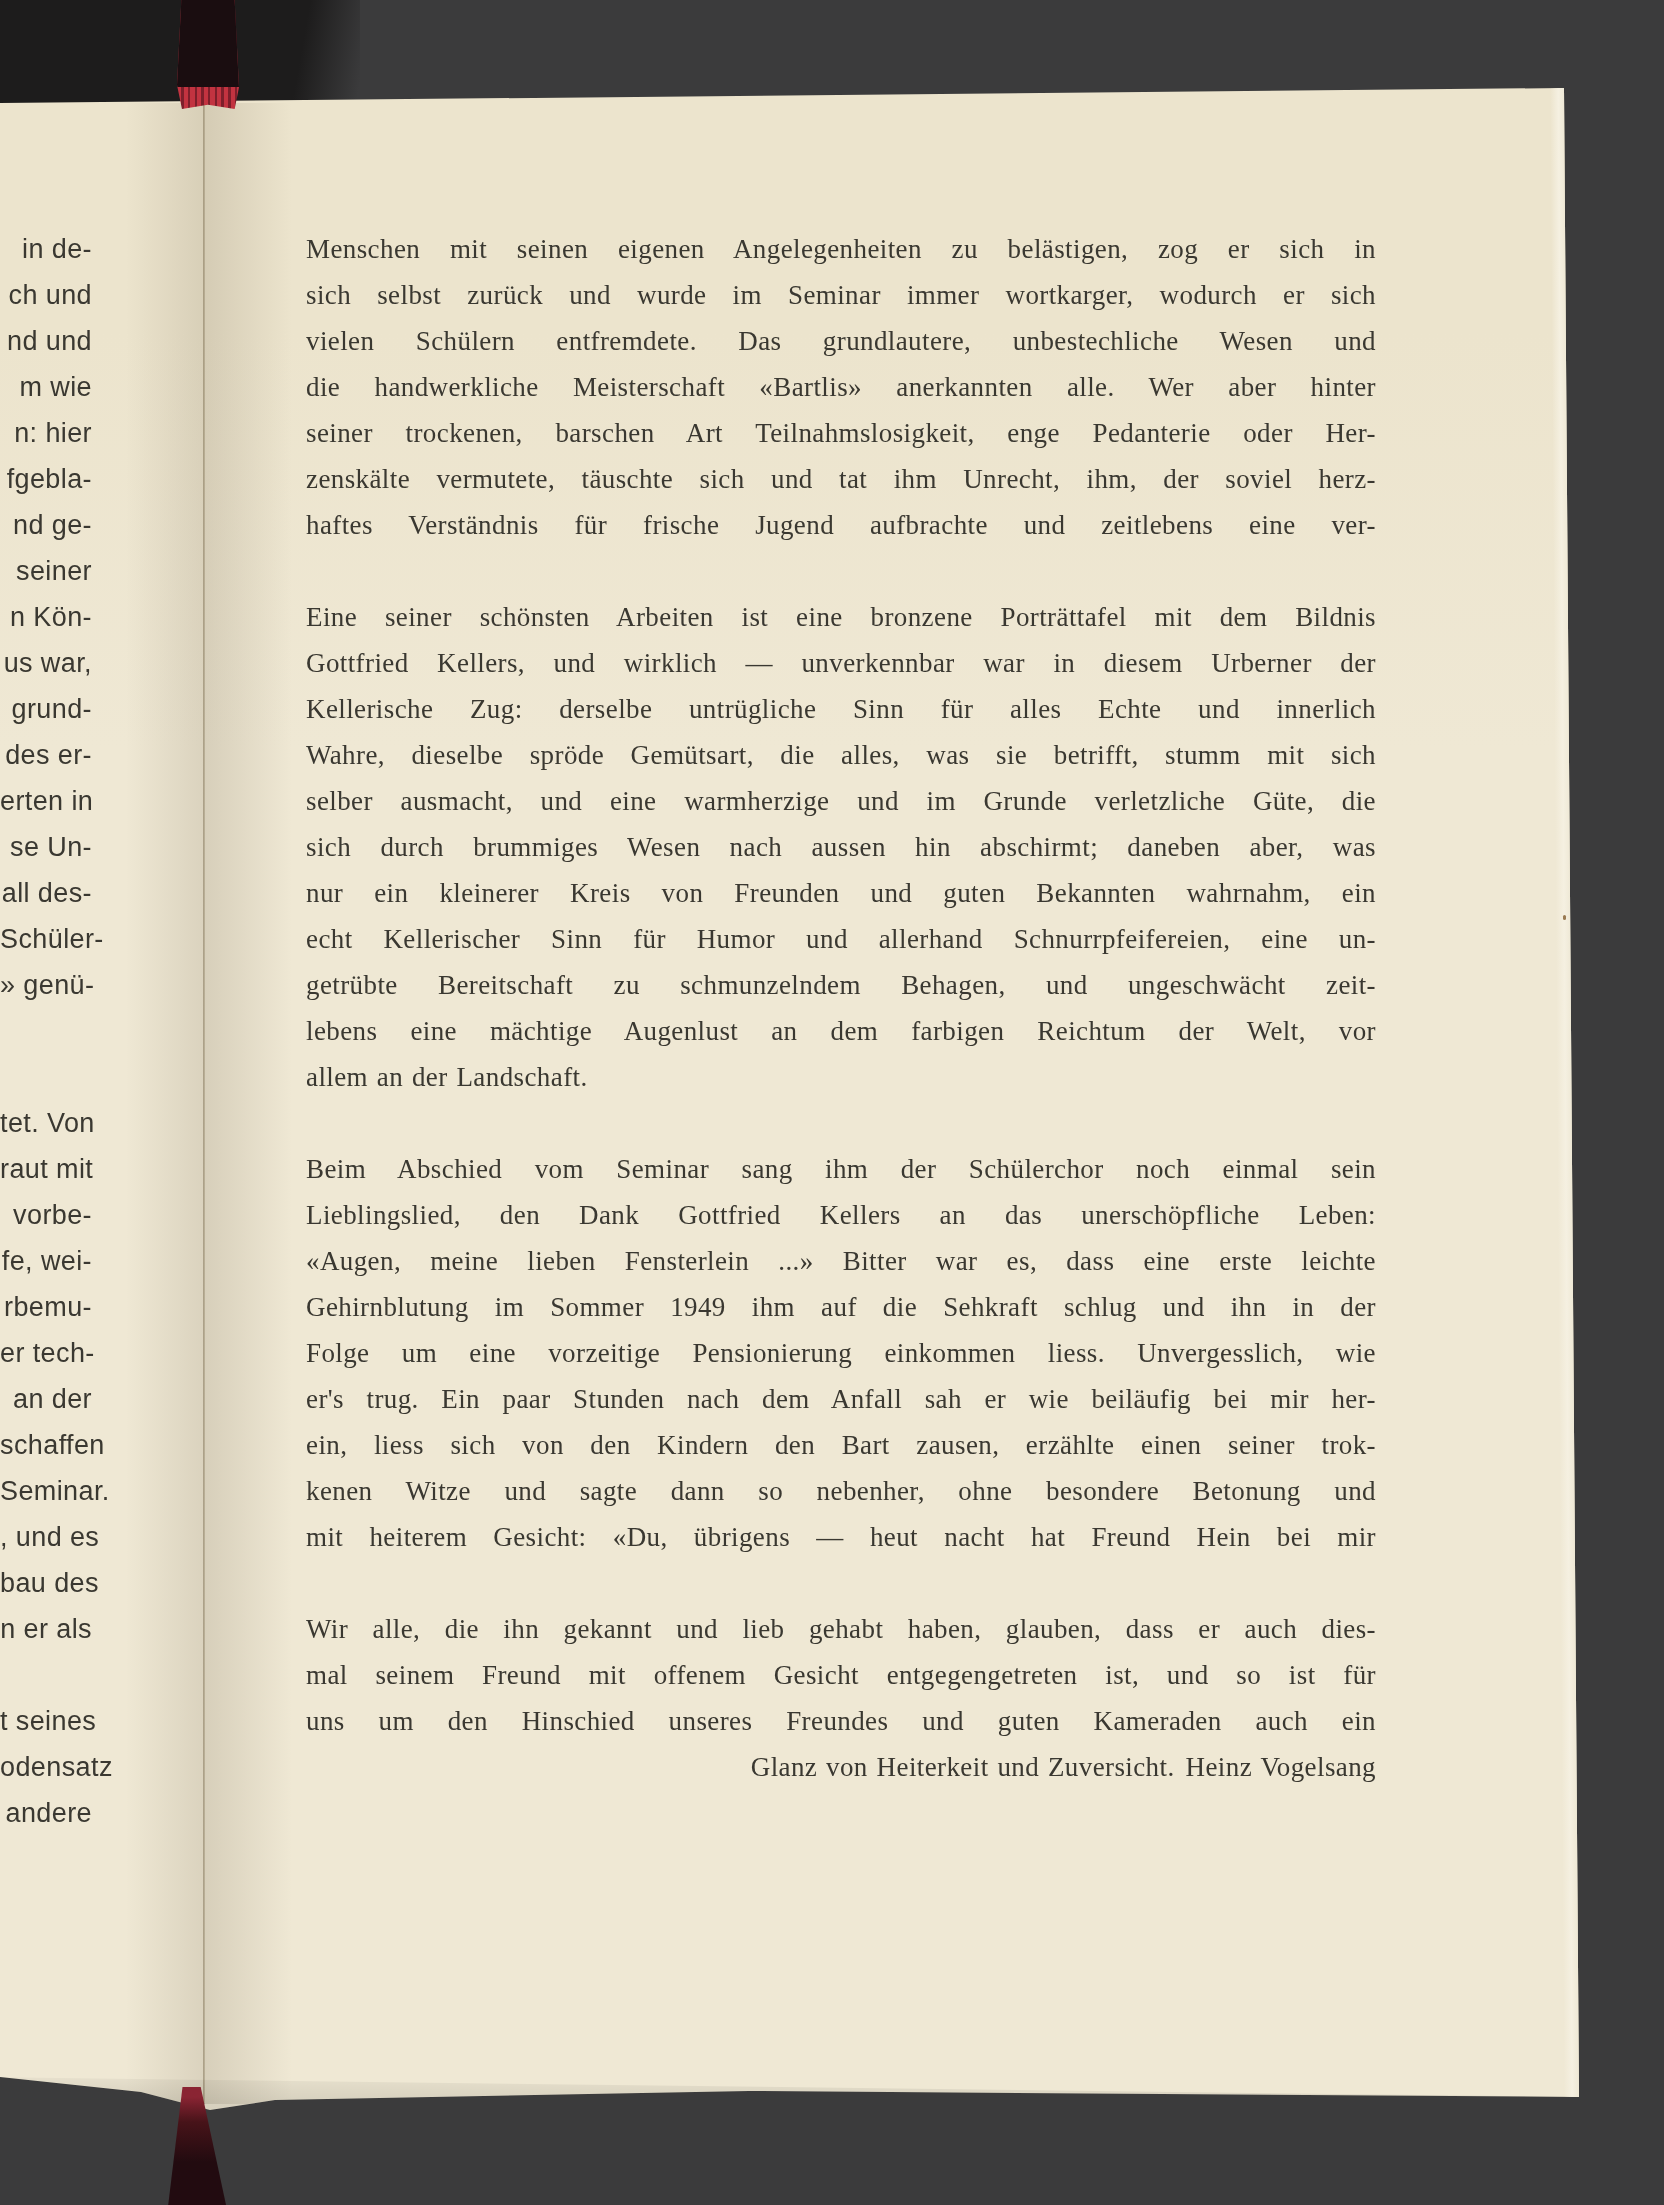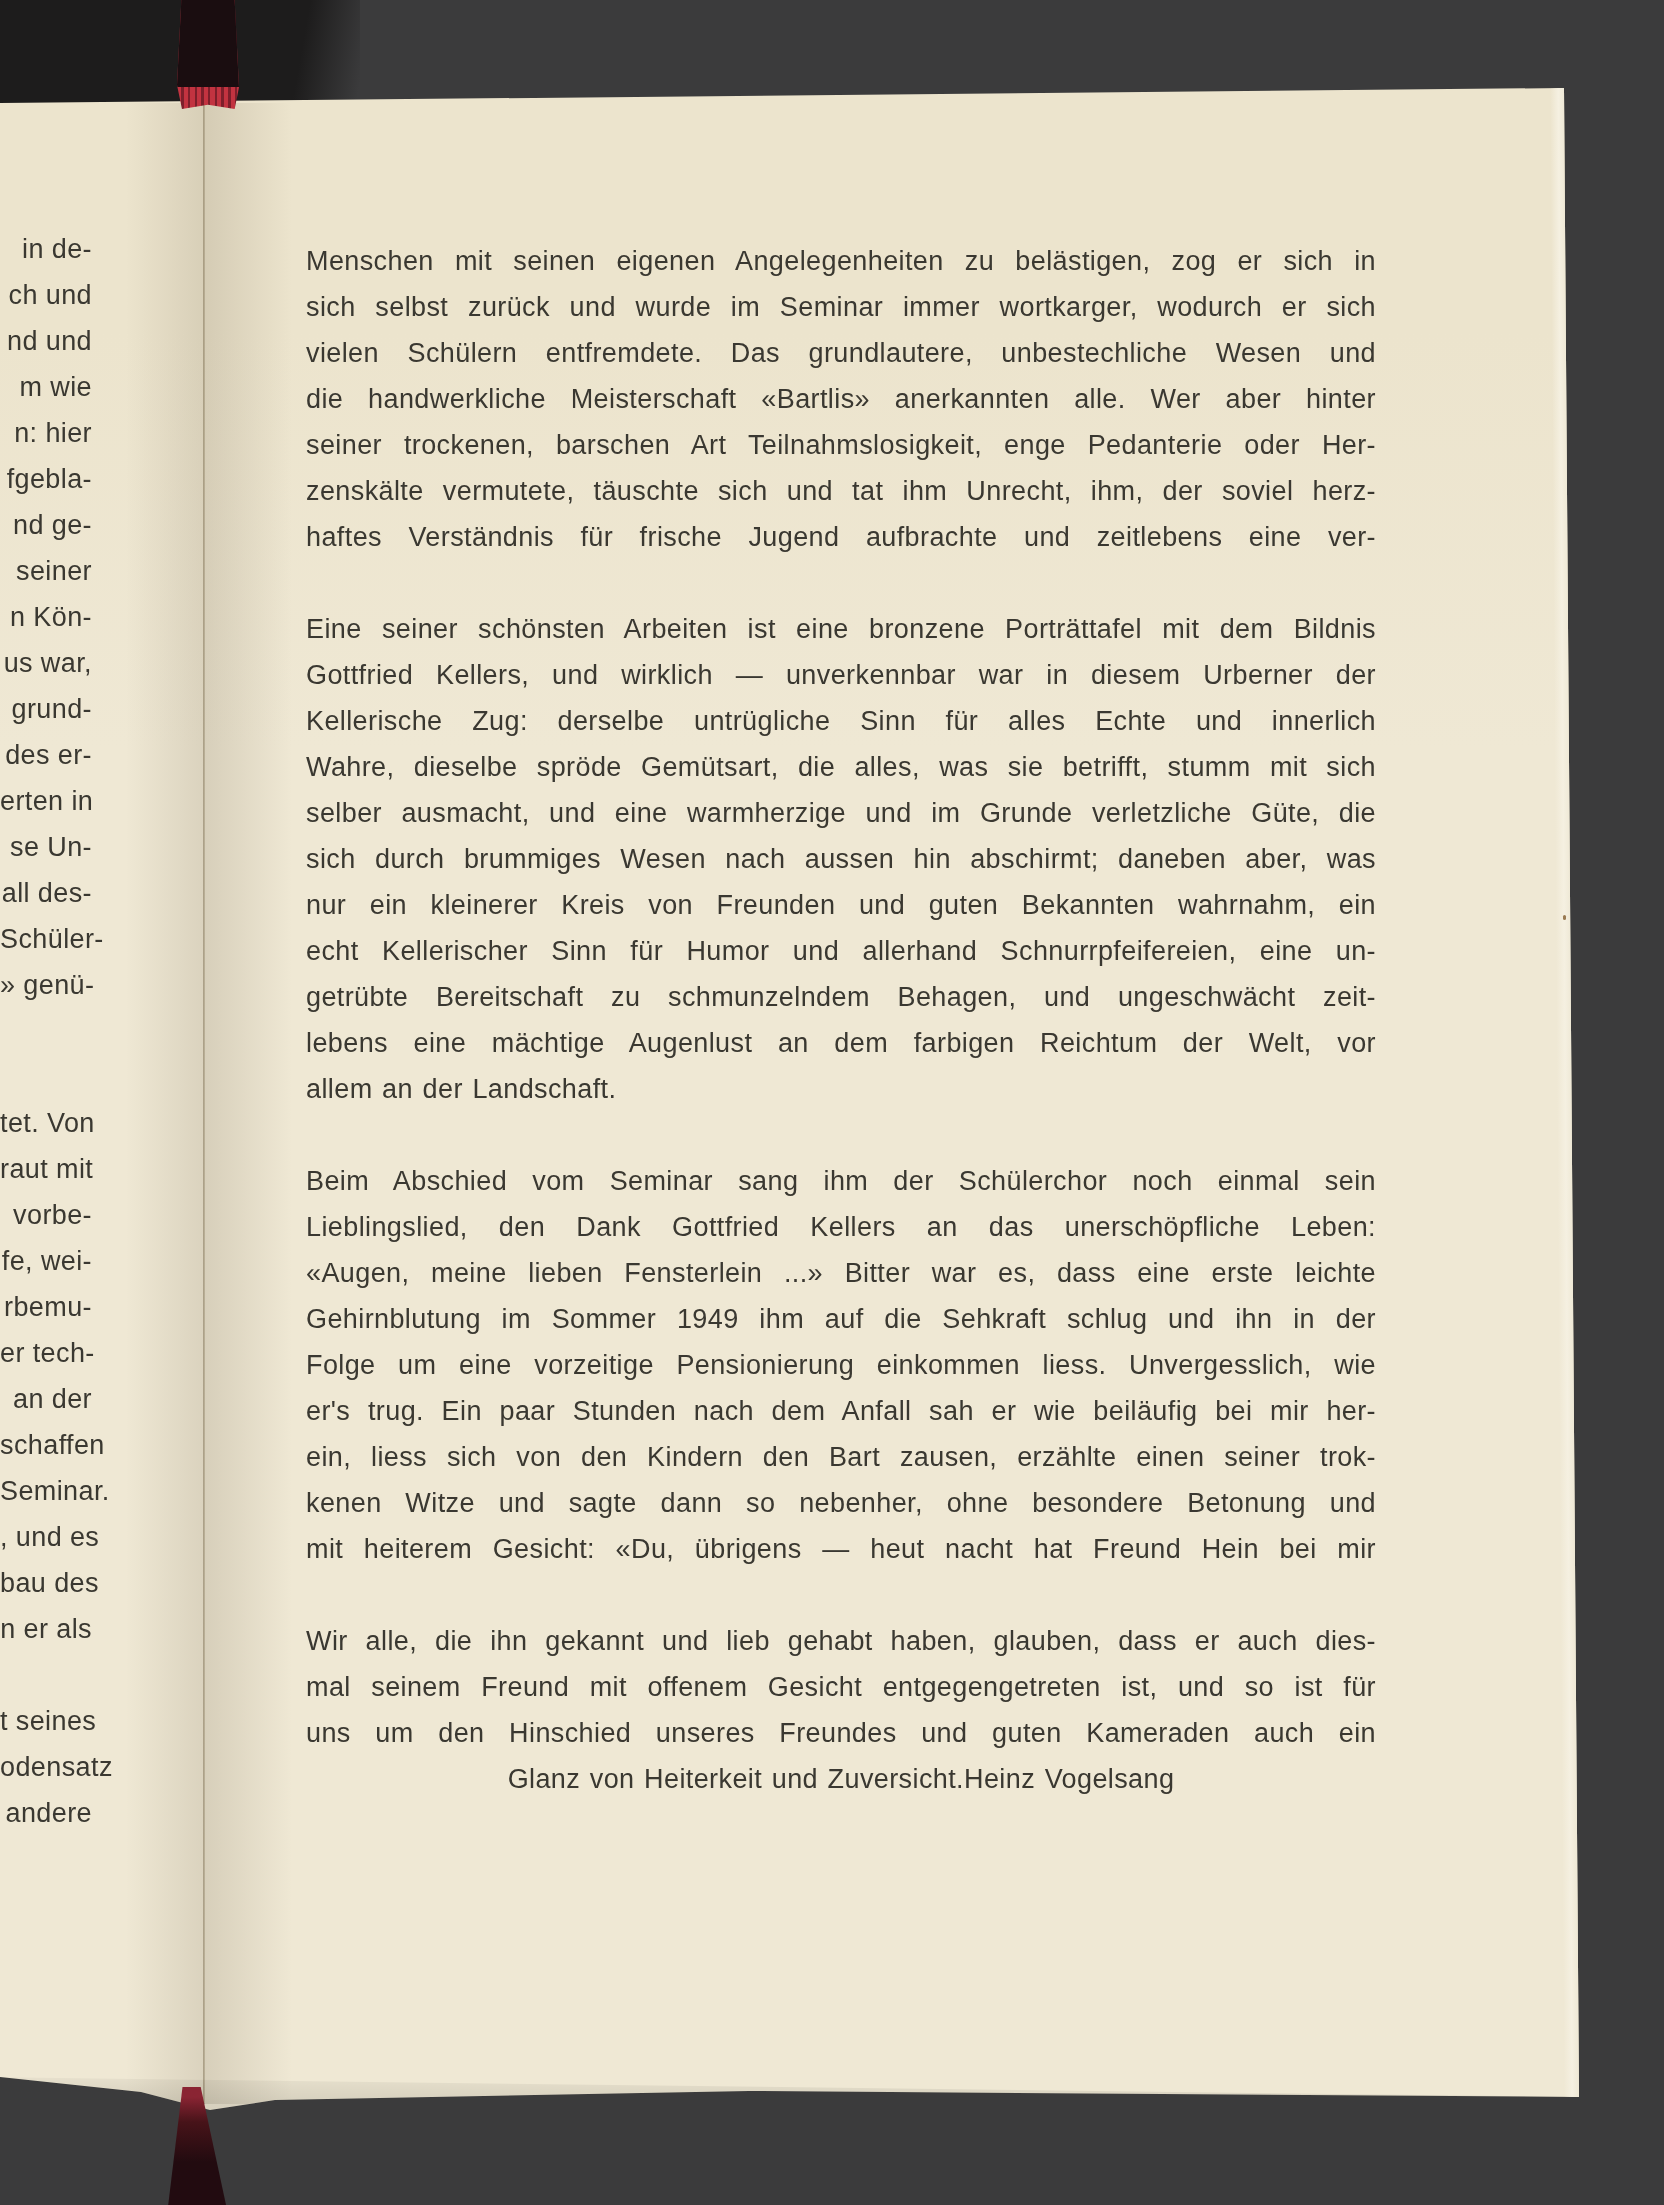--- a/index.html
+++ b/index.html
@@ -66,26 +66,26 @@
     position:absolute; left:0; top:226px; width:92px;
     color: var(--ink,#3a3831);
     font-size:27px; letter-spacing:0.4px;
   }
   .frag-line { height:46px; line-height:46px; text-align:right; white-space:nowrap; }
   .text-block {
     position:absolute; left:306px; top:226px; width:1070px;
     color: var(--ink,#3a3831);
     font-size:27px; letter-spacing:0.4px; word-spacing:1.7px;
   }
-  .paragraph { margin:12px 0 46px 0; }
+  .paragraph { margin:0 0 46px 0;font-family:Liberation Serif, serif; }
   .line { height:46px; line-height:46px; white-space:nowrap; }
   .line.just { text-align:justify; text-align-last:justify; white-space:normal;
                overflow:hidden; }
   .line.endline { text-align:left; }
-  .line.flexline { display:flex; justify-content:center; }
+  .line.flexline { display:flex; justify-content:flex-end;gap:11px; }
   .page-number-row {
     position:absolute; left:306px; top:1874px; width:1070px;
     text-align:right; color: var(--ink,#3a3831);
     font-size:27.5px; letter-spacing:0.4px; line-height:46px;
   }
 </style>
 </head>
 <body>
 
 <div class="stage" style="--bg: #3b3b3c; --board: #1d1c1c; --page: #efe8d4; --page-top: #ece4cd; --ink: #3a3831; --ribbon-black: #1a0d10; --ribbon-red: #c23340; --ribbon-dark: #220b10; --gutter: rgba(95,78,48,0.38);">

